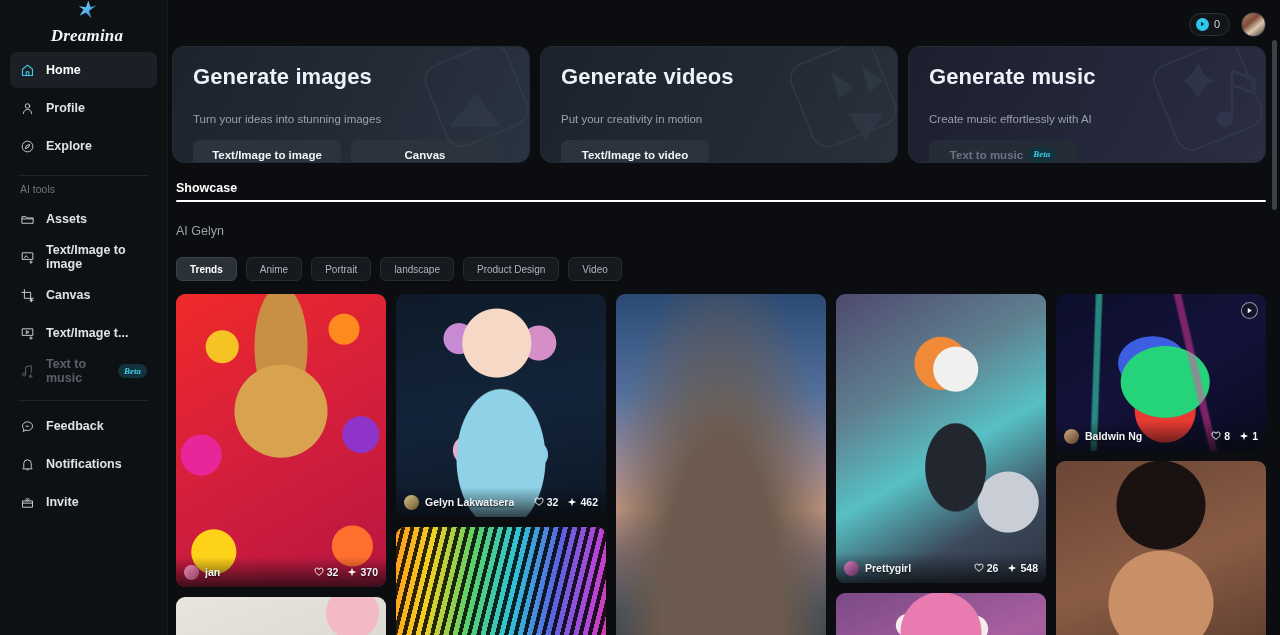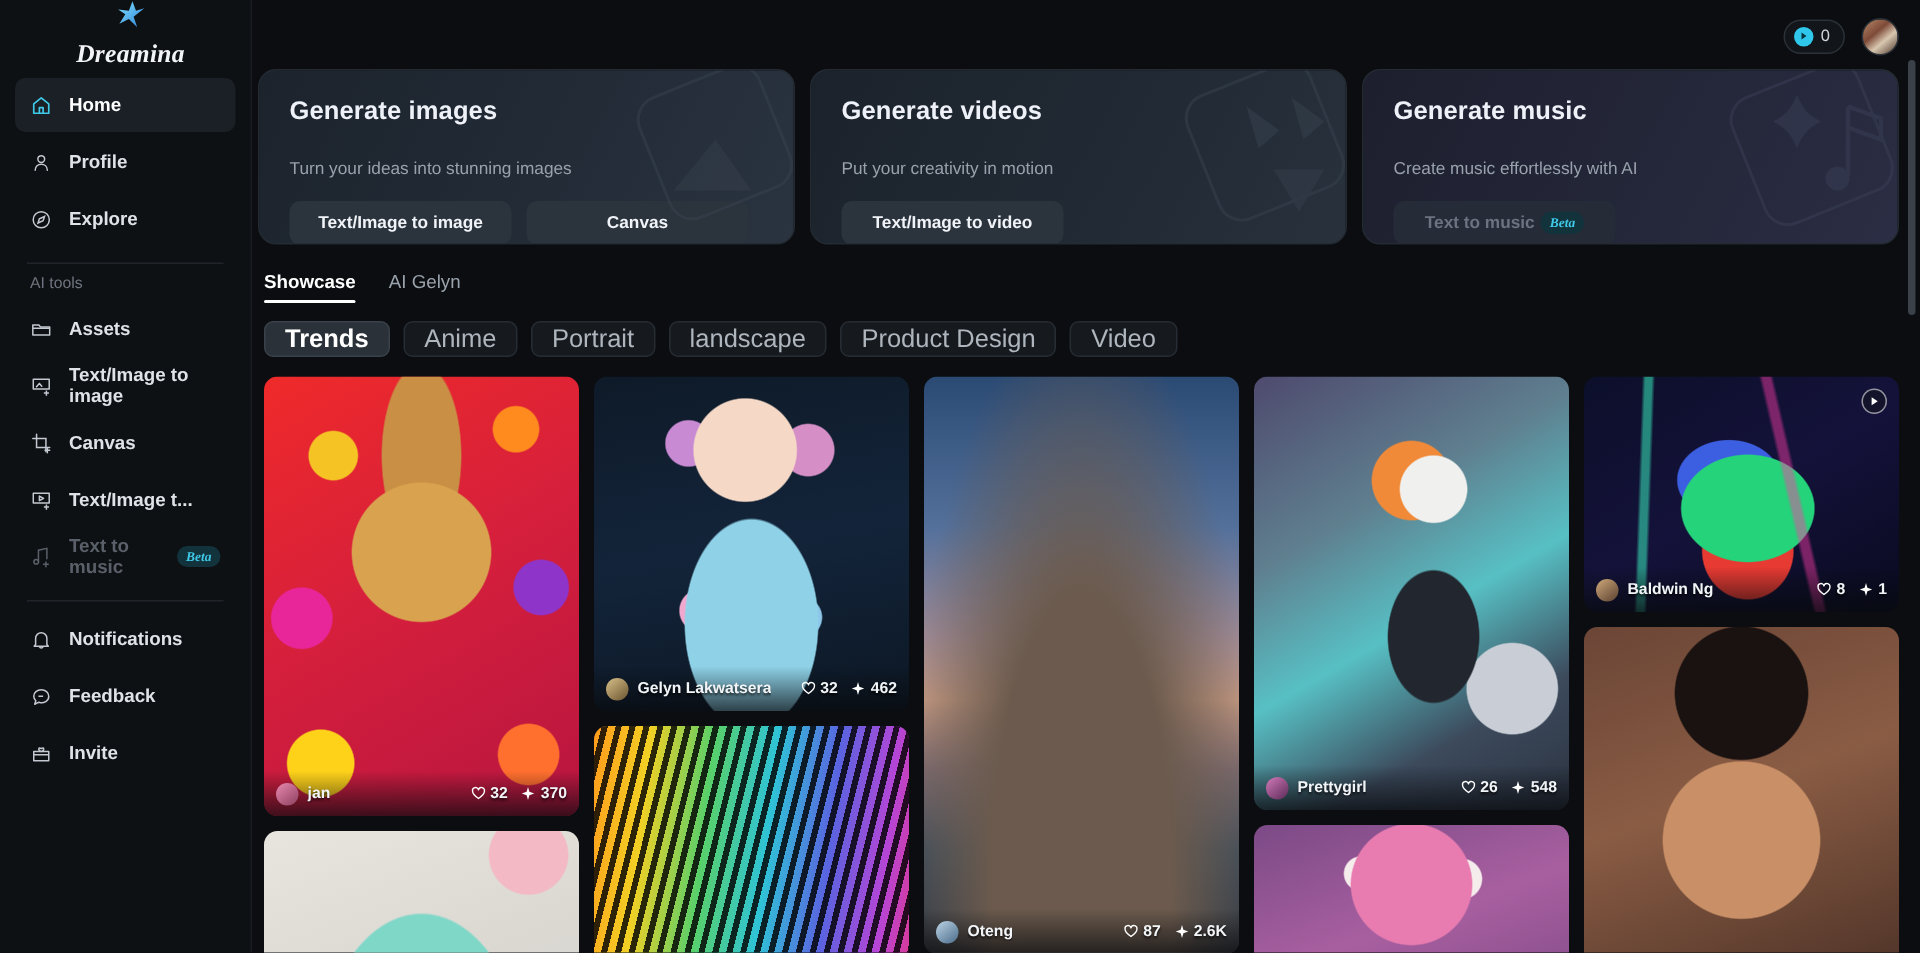--- a/index.html
+++ b/index.html
@@ -80,51 +80,51 @@
   
   .hero-row { display: flex; gap: 10px; padding-top: 46px; }
   .hero {
     flex: 1 1 0; height: 117px; border-radius: 12px;
     position: relative; overflow: hidden;
     border: 1px solid #242b33; padding: 17px 20px;
   }
   .hero.h1 { background: linear-gradient(118deg,#1c232d 0%,#222b36 55%,#2a3340 100%); }
   .hero.h2 { background: linear-gradient(118deg,#1b222c 0%,#212a34 55%,#28313c 100%); }
   .hero.h3 { background: linear-gradient(118deg,#1d1f2e 0%,#242739 55%,#2b2e44 100%); }
-  .hero-title { font-size: 17px; font-weight: bold; color: #eef2f8; letter-spacing: .1px; }
+  .hero-title { font-size: 22px; font-weight: bold; color: #eef2f8; letter-spacing: .1px; }
   .hero-sub { font-size: 11.5px; color: #98a1ac; margin-top: 23px; }
   .hero-btns { display: flex; gap: 10px; margin-top: 15px; }
   .hero-btn {
     height: 29px; border-radius: 7px; background: #2b333d;
     display: flex; align-items: center; justify-content: center;
     font-size: 11.5px; font-weight: bold; color: #f0f3f7;
     padding: 0 16px; cursor: pointer; min-width: 108px;
   }
   .hero-btn.wide { min-width: 148px; }
   .hero-btn.muted { background: #262b38; color: #6b7280; cursor: default; }
   .hero-deco { position: absolute; right: -10px; top: -6px; opacity: .5; pointer-events: none; }
   .hero-deco svg { display: block; }
 
   
-  .tabs { display: flex; gap: 22px; margin-top: 18px; padding-left: 4px; }
+  .tabs { display: flex; gap: 22px; margin-top: 18px; padding-left: 4px; flex-direction: column; }
   .tab {
     font-size: 12.5px; color: #9aa2ac; cursor: pointer;
     padding-bottom: 7px; position: relative; font-weight: normal;
   }
   .tab.active { color: #ffffff; font-weight: bold; }
   .tab.active::after {
     content: ""; position: absolute; left: 0; right: 0; bottom: 0;
     height: 2px; background: #ffffff; border-radius: 2px;
   }
   .chips { display: flex; gap: 9px; margin-top: 12px; padding-left: 4px; }
   .chip {
     height: 24px; padding: 0 13px; border-radius: 6px;
     background: #161a1f; border: 1px solid #262c33;
     display: flex; align-items: center;
-    font-size: 17px; color: #aeb5bd; cursor: pointer; white-space: nowrap;
+    font-size: 10px; color: #aeb5bd; cursor: pointer; white-space: nowrap;
   }
   .chip.active { background: #2a3138; border-color: #39414a; color: #ffffff; font-weight: bold; }
 
   
   .grid { display: flex; gap: 10px; margin-top: 13px; padding-left: 4px; }
   .col { flex: 1 1 0; display: flex; flex-direction: column; gap: 10px; min-width: 0; }
   .card { position: relative; border-radius: 9px; overflow: hidden; cursor: pointer; }
   .card .art { width: 100%; display: block; }
   .overlay {
     position: absolute; left: 0; right: 0; bottom: 0; height: 30px;
@@ -313,34 +313,34 @@
       </span>
       <span class="lbl">Text to music</span>
       <span class="beta-badge">Beta</span>
     </div>
 
     <div class="nav-divider"></div>
 
     <div class="nav-item">
       <span class="ic">
         <svg viewBox="0 0 24 24" fill="none" stroke="#c3c9d1" stroke-width="1.6" stroke-linejoin="round">
+          <path d="M4 11.5 A7.5 6.5 0 0 1 20 11.5 A7.5 6.5 0 0 1 9.5 17.8 L5 20 L6.2 16.3 A6.6 6.6 0 0 1 4 11.5 Z"></path>
+          <path d="M9 11.5 H14"></path>
+        </svg>
+      </span>
+      <span class="lbl">Feedback</span>
+    </div>
+    <div class="nav-item">
+      <span class="ic">
+        <svg viewBox="0 0 24 24" fill="none" stroke="#c3c9d1" stroke-width="1.6" stroke-linejoin="round">
           <path d="M6 17 V10.5 A6 6 0 0 1 18 10.5 V17 L19.5 19 H4.5 Z"></path>
             <path d="M10 19.5 A2.2 2.2 0 0 0 14 19.5"></path>
         </svg>
       </span>
       <span class="lbl">Notifications</span>
-    </div>
-    <div class="nav-item">
-      <span class="ic">
-        <svg viewBox="0 0 24 24" fill="none" stroke="#c3c9d1" stroke-width="1.6" stroke-linejoin="round">
-          <path d="M4 11.5 A7.5 6.5 0 0 1 20 11.5 A7.5 6.5 0 0 1 9.5 17.8 L5 20 L6.2 16.3 A6.6 6.6 0 0 1 4 11.5 Z"></path>
-          <path d="M9 11.5 H14"></path>
-        </svg>
-      </span>
-      <span class="lbl">Feedback</span>
     </div>
     <div class="nav-item">
       <span class="ic">
         <svg viewBox="0 0 24 24" fill="none" stroke="#c3c9d1" stroke-width="1.6" stroke-linejoin="round">
           <path d="M4 9.5 H20 V19.5 H4 Z"></path>
             <path d="M4 13 H20"></path>
             <path d="M12 9.5 C9 9.5 8 4 12 6.5 C16 4 15 9.5 12 9.5 Z"></path>
         </svg>
       </span>
       <span class="lbl">Invite</span>

